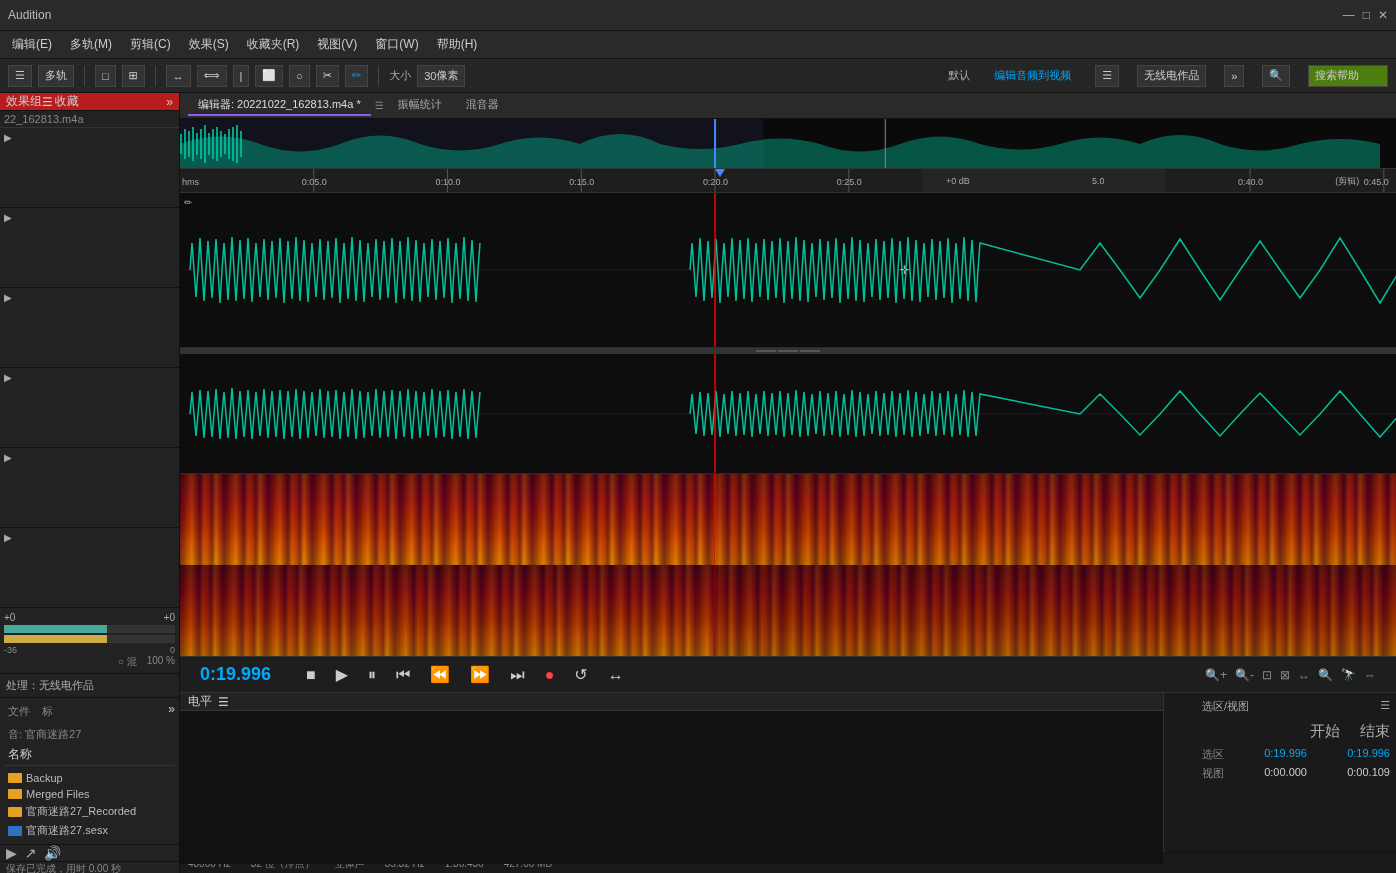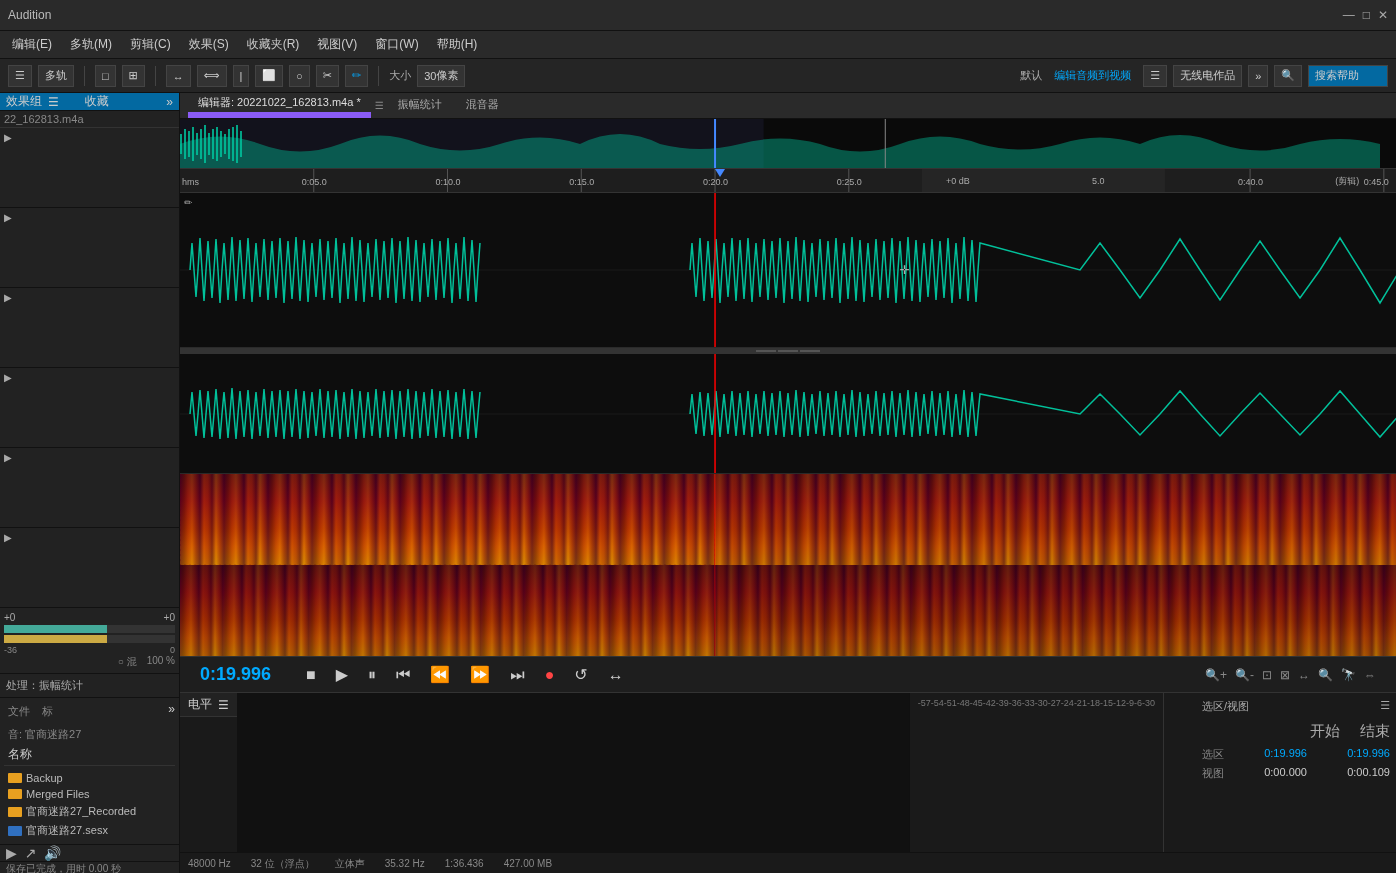--- a/index.html
+++ b/index.html
@@ -65,46 +65,45 @@
       cursor: pointer;
       background: #333;
       border: 1px solid #444;
       font-size: 11px;
       height: 22px;
       display: flex;
       align-items: center;
     }
     .toolbar-sep { width: 1px; height: 20px; background: #444; margin: 0 4px; }
     .toolbar-label { color: #aaa; font-size: 11px; }
-    .toolbar-right { margin-left: auto; display: flex; align-items: center; gap: 6px; }
+    .toolbar-right { margin-left: auto; display: flex; align-items: center; gap: 18px; }
 
     
     #main-container {
       display: flex;
       height: calc(873px - 30px - 28px - 34px);
     }
 
     
     #left-panel {
       width: 180px;
       background: #222;
       border-right: 1px solid #111;
       display: flex;
       flex-direction: column;
       flex-shrink: 0;
     }
 
     #effects-bar {
       height: 26px;
-      background: #0369a1;
+      background: #b91c1c;
       display: flex;
       align-items: center;
       padding: 0 6px;
       border-bottom: 1px solid #111;
-      gap: 6px;
     }
 
     #track-controls {
       flex: 1;
       display: flex;
       flex-direction: column;
     }
 
     .track-row {
       height: 80px;
@@ -232,21 +231,21 @@
     }
     .editor-tab {
       padding: 2px 10px;
       font-size: 11px;
       color: #aaa;
       cursor: pointer;
       border-bottom: 2px solid transparent;
     }
     .editor-tab.active {
       color: #ddd;
-      border-bottom: 6px solid #8b5cf6;
+      border-bottom: 2px solid #8b5cf6;
     }
 
     
     #overview-area {
       height: 50px;
       background: #111;
       border-bottom: 1px solid #333;
       position: relative;
       overflow: hidden;
     }
@@ -329,21 +328,21 @@
     #bottom-panel {
       height: 160px;
       background: #1a1a1a;
       border-top: 1px solid #333;
       display: flex;
     }
     #levels-panel {
       flex: 1;
       border-right: 1px solid #333;
       display: flex;
-      flex-direction: row;
+      flex-direction: column;
     }
     #levels-header {
       height: 24px;
       background: #222;
       display: flex;
       align-items: center;
       padding: 0 8px;
       gap: 6px;
       border-bottom: 1px solid #333;
     }
@@ -468,31 +467,31 @@
     <span>30</span> 
       <span>像素</span>
   </div>
   <div class="toolbar-right">
     <span class="toolbar-label">默认</span>
     <div class="toolbar-btn" style="color:#0af;background:none;border:none;">编辑音频到视频</div>
     <div class="toolbar-btn">☰</div>
     <div class="toolbar-btn">无线电作品</div>
     <div class="toolbar-btn">»</div>
     <div class="toolbar-btn">🔍</div>
-    <div class="toolbar-btn" style="width:80px;background:#0369a1;">搜索帮助</div>
+    <div class="toolbar-btn" style="width:80px;background:#4d7c0f;">搜索帮助</div>
   </div>
 </div>
 
 <div id="main-container">
 
   <div id="left-panel">
     <div id="effects-bar">
       <span>效果组</span>
       <span>☰</span>
-      <span style="margin-left:20px;">收藏</span>
+      <span style="margin-left:2px;">收藏</span>
       <span style="margin-left:auto;">»</span>
     </div>
 
     <div style="display:flex;flex-direction:column;border-bottom:1px solid #333;">
       <div style="padding:2px 4px;font-size:11px;color:#888;">
         <span>22_162813.m4a</span>
       </div>
     </div>
 
     <div id="track-controls">
@@ -535,21 +534,21 @@
         <span>-36</span>
         <span>0</span>
       </div>
       <div style="display:flex;justify-content:flex-end;font-size:10px;color:#888;">
         <span>○ 混</span>
         <span style="margin-left:10px;">100 %</span>
       </div>
     </div>
 
     <div class="process-row">
-      <span>处理：振幅统计</span>
+      <span>处理：无线电作品</span>
     </div>
 
     <div id="bottom-left">
       <div class="tab-row">
         <span class="tab-item">文件</span>
         <span class="tab-item">标</span>
         <span style="margin-left:auto;">»</span>
       </div>
       <div class="search-label">
         <span>音: 官商迷路27</span>

